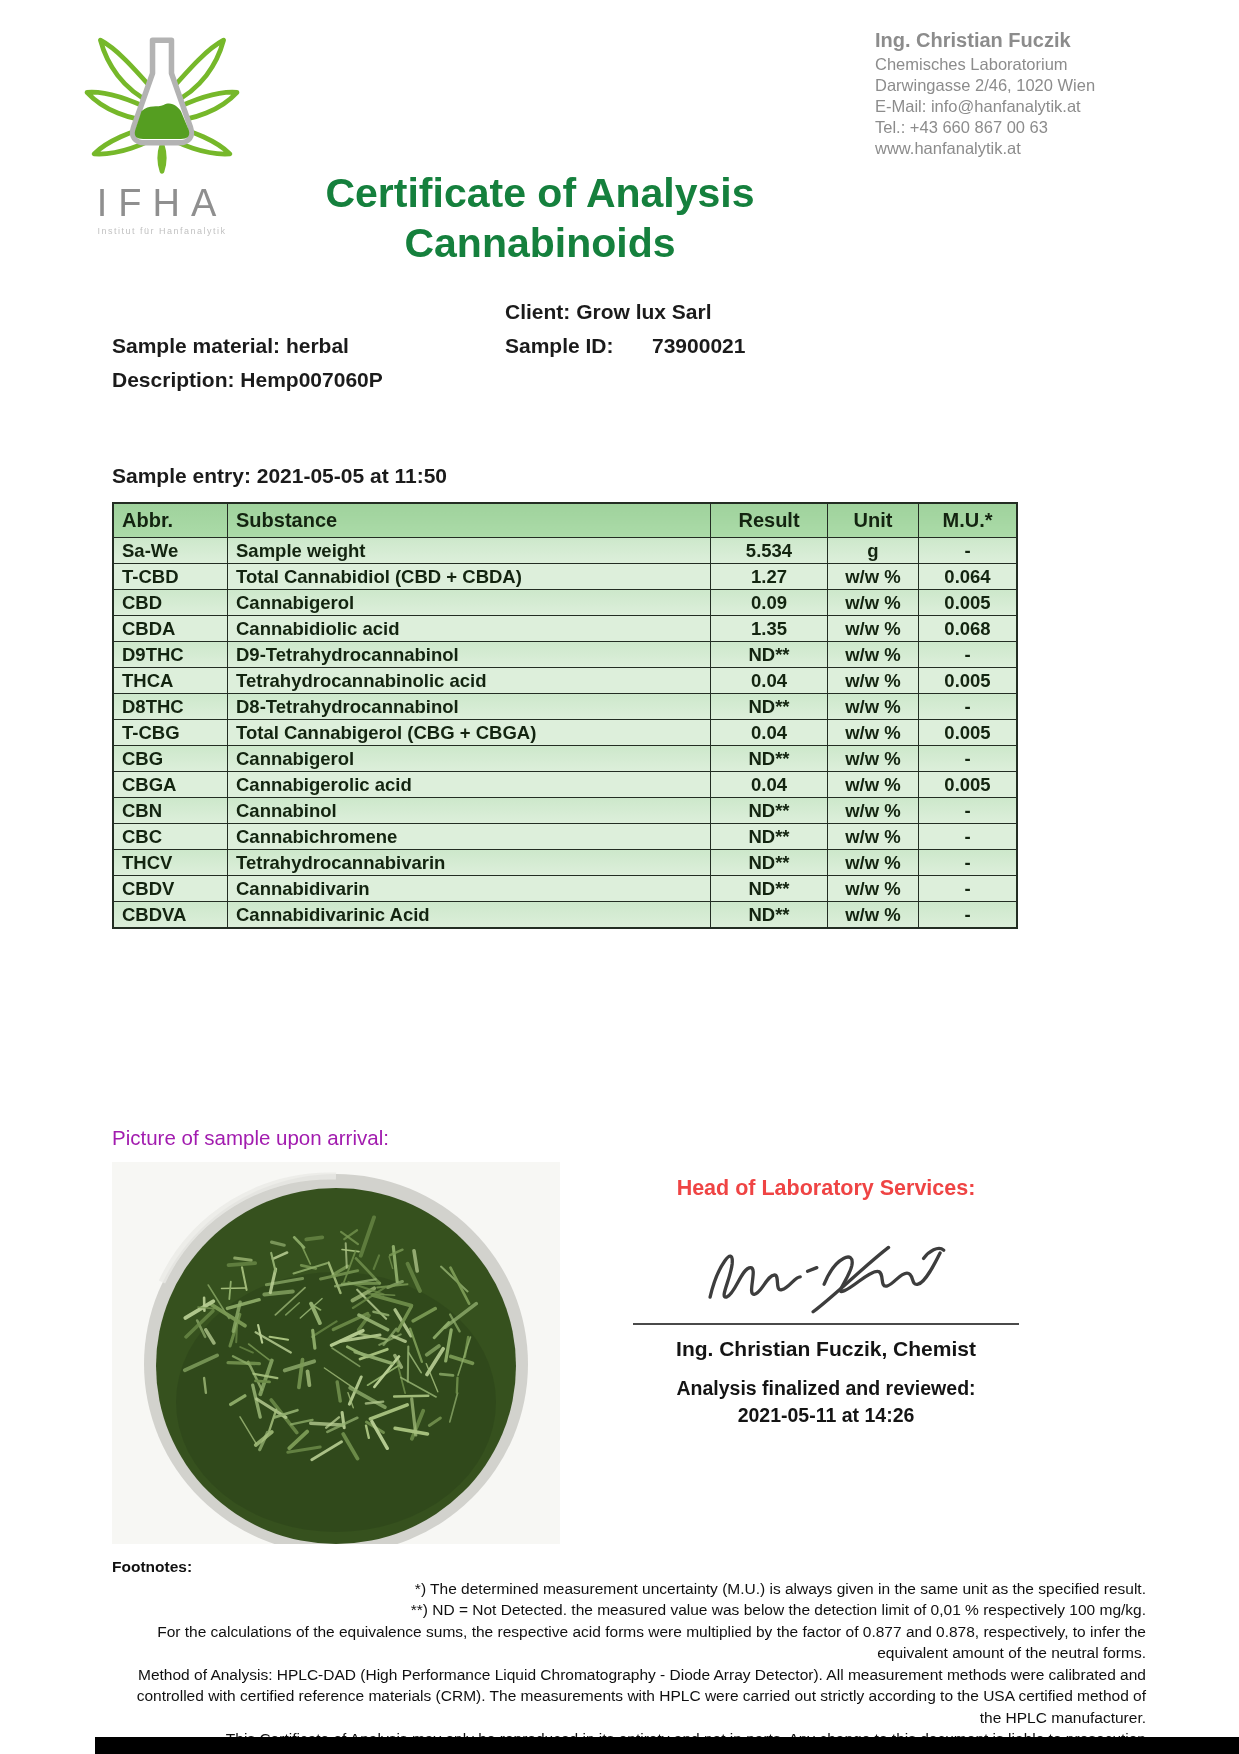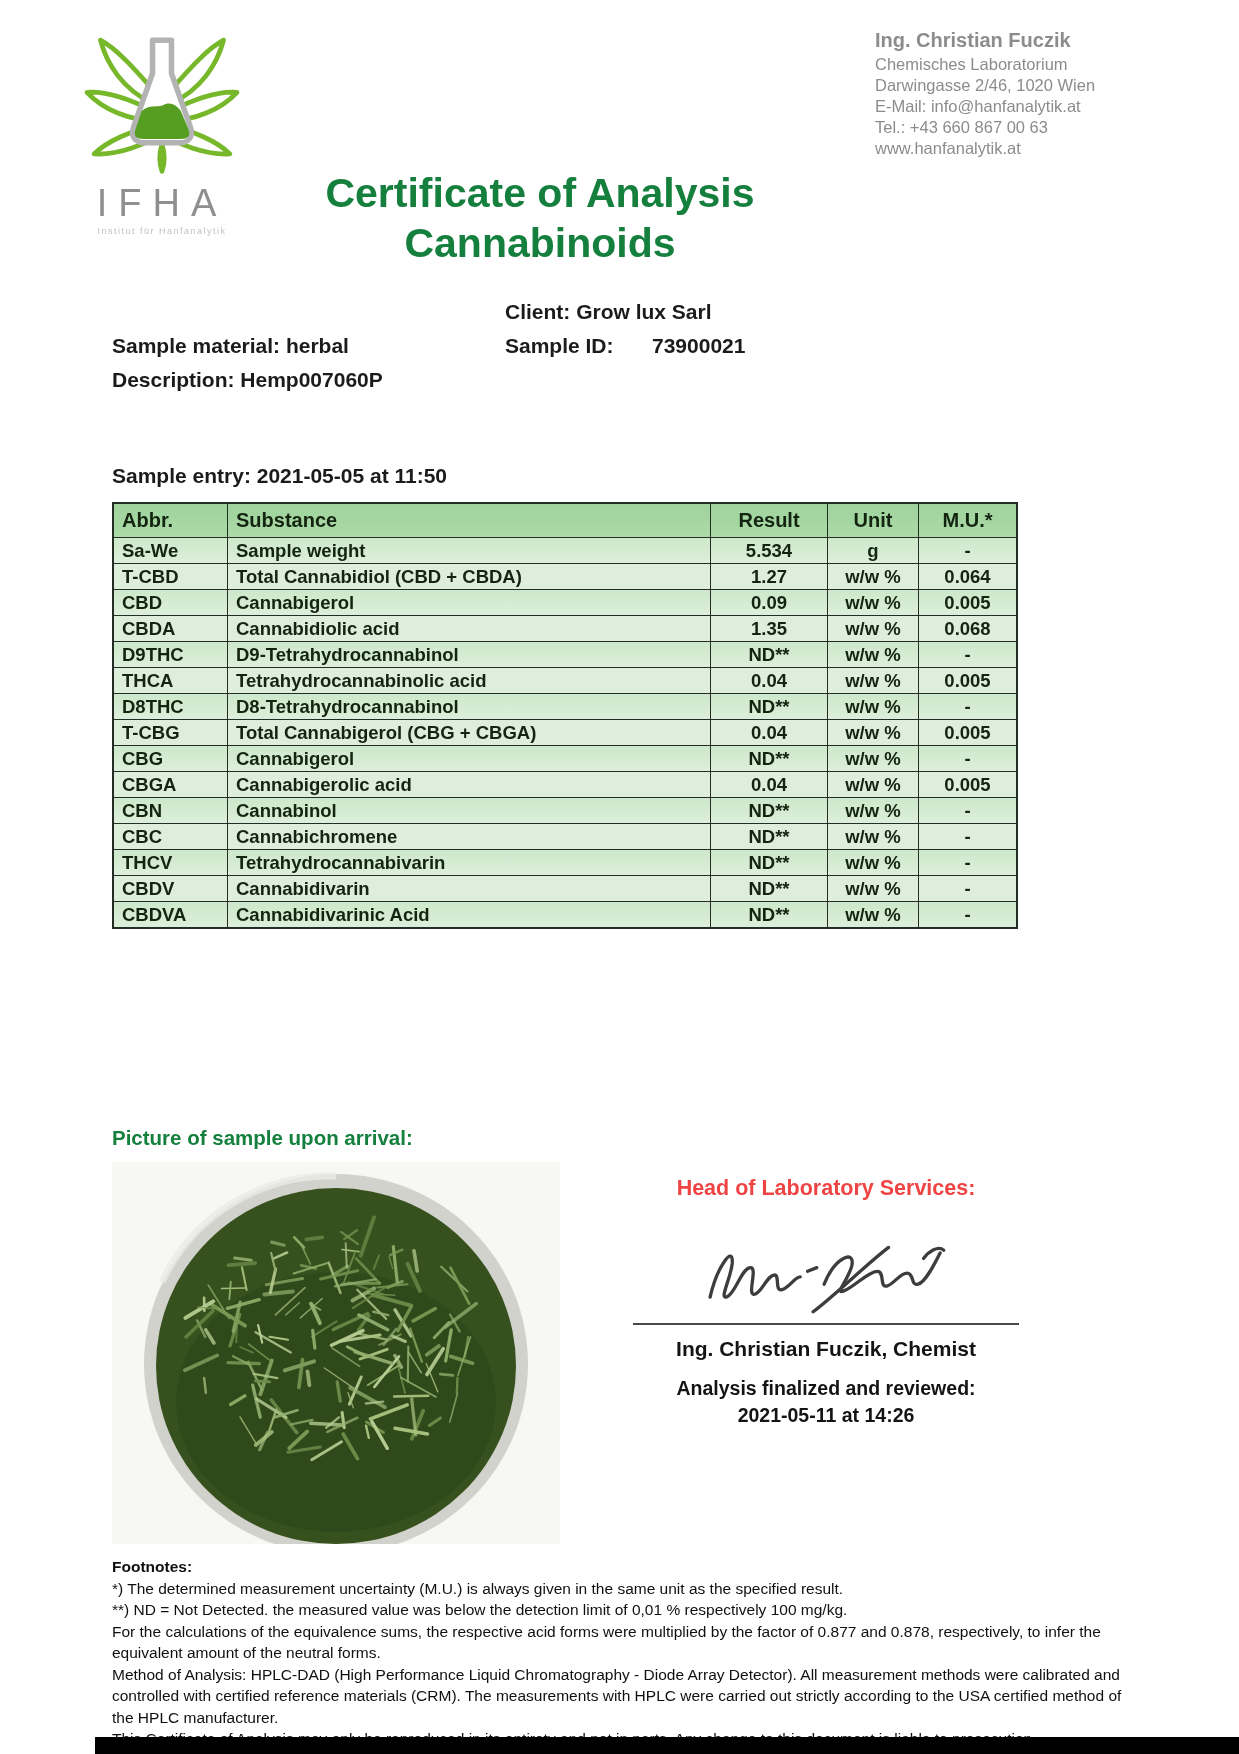--- a/index.html
+++ b/index.html
@@ -35,34 +35,34 @@
   .results-table td{height:25px;font-size:18.5px;font-weight:600;}
   .results-table tbody tr:nth-child(odd){background:linear-gradient(180deg,var(--table_row_dark),var(--table_row_light));}
   .results-table tbody tr:nth-child(even){background:var(--table_row_light);}
   .results-table .c0{width:97px;}
   .results-table .c1{width:466px;}
   .results-table .c2{width:100px;text-align:center;}
   .results-table .c3{width:74px;text-align:center;}
   .results-table .c4{width:81px;text-align:center;}
   .results-table th.c2,.results-table th.c3,.results-table th.c4{text-align:center;}
   
-  .photo-caption{position:absolute;left:112px;top:1126px;font-size:20.5px;font-weight:700;color:#15803d;}
+  .photo-caption{position:absolute;left:112px;top:1126px;font-size:20.5px;font-weight:400;color:#a21caf;}
   .sample-photo{position:absolute;left:112px;top:1162px;width:448px;height:382px;background:var(--photo_bg);}
   
   .sig-block{position:absolute;left:633px;top:1176px;width:386px;text-align:center;}
   .sig-heading{font-size:21.5px;font-weight:700;color:#ef4444;}
   .sig-svg{display:block;margin:28px auto 0 auto;}
   .sig-line{border:none;border-top:2px solid #4a4a4a;margin:2px 0 0 0;width:100%;}
   .sig-name{font-size:21px;font-weight:600;margin-top:12px;color:#141414;}
   .sig-final-label{font-size:19.5px;font-weight:600;margin-top:16px;color:#141414;}
   .sig-final-date{font-size:19.5px;font-weight:600;margin-top:4px;color:#141414;}
   
   .footnotes{position:absolute;left:112px;top:1556px;width:1034px;font-size:15.5px;line-height:21.5px;color:#101010;}
   .footnotes-heading{font-weight:700;}
-  .footnotes p{margin:0;font-weight:500;}
+  .footnotes p{margin:0;font-weight:500;text-align:right;}
   
   .bottom-bar{position:absolute;left:95px;bottom:0;width:1144px;height:17px;background:#000;}
 </style>
 </head>
 <body>
 
 <div class="page">
 
   <div class="logo-block">
     <svg width="160" height="150" viewBox="0 0 200 190">

